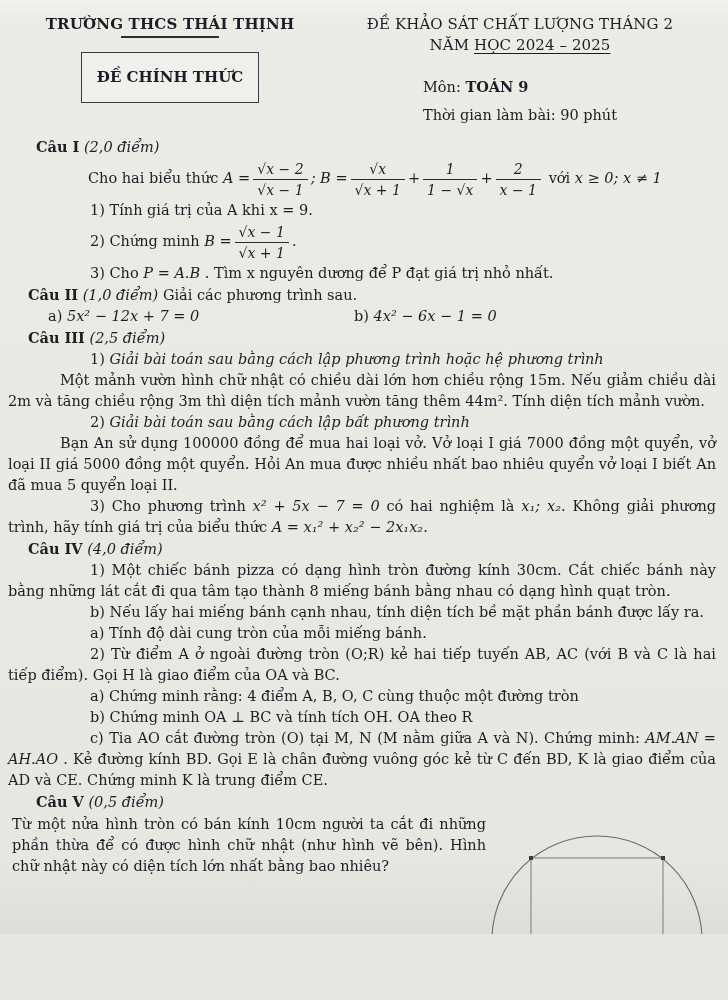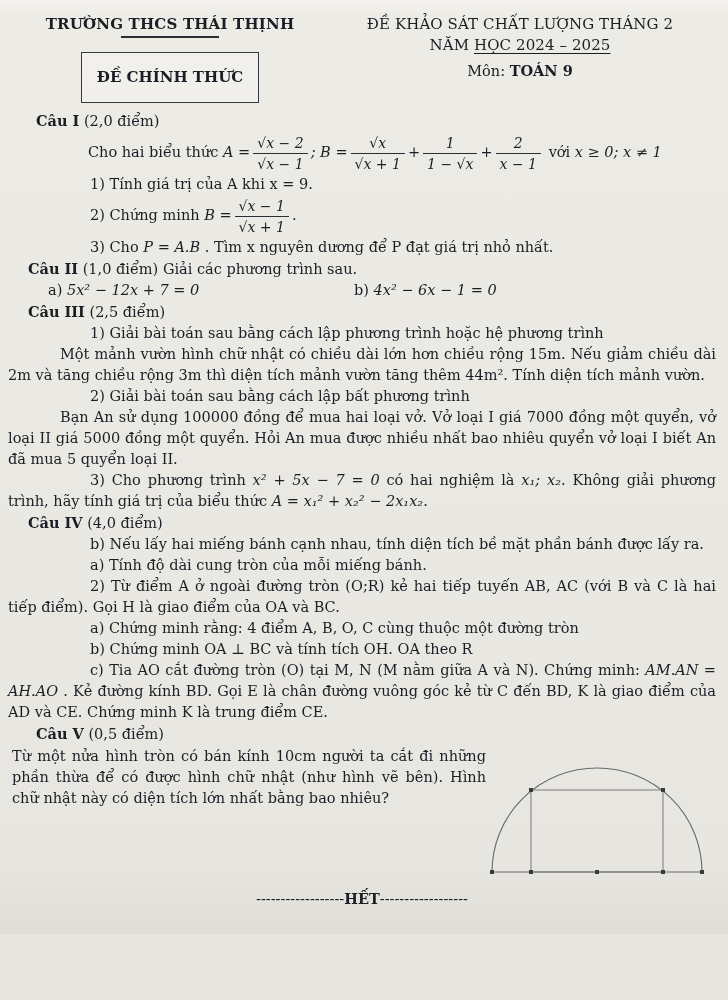--- a/index.html
+++ b/index.html
@@ -8,32 +8,32 @@
     background:#e7e5df;
     font-family:"DejaVu Serif","Liberation Serif",serif;
     color:#1d1d26;
     font-size:14.5px;line-height:21px;
   }
   .page{
     position:relative;width:728px;height:934px;overflow:hidden;
     background:linear-gradient(180deg,#f3f2ee 0%,#ecebe5 2%,#eae8e2 55%,#e8e6e0 92%,#dfddd7 100%);
   }
   .b{font-weight:bold;}
-  .i{}
+  .i{font-style:italic;}
   .math{font-style:italic;}
   .u{text-decoration:underline;text-underline-offset:3px;}
   
   .header{display:flex;padding:14px 6px 4px 22px;}
   .header-left{width:296px;text-align:center;flex:none;}
   .school{font-weight:bold;font-size:15px;line-height:20px;letter-spacing:.2px;}
   .school-underline{width:98px;border-bottom:2px solid #2c2c35;margin:2px auto 14px auto;}
   .exam-box{display:inline-block;border:1.6px solid #3a3a44;padding:14px 15px;font-weight:bold;font-size:15px;background:rgba(255,255,255,.25);}
   .header-right{flex:1;text-align:center;}
   .title-line{font-weight:normal;font-size:15px;line-height:21px;letter-spacing:.1px;}
-  .subject-block{display:inline-block;text-align:left;margin-top:4px;line-height:21px;}
+  .subject-block{display:inline-block;text-align:left;margin-top:17px;line-height:28px;}
   
   .content{padding:3px 12px 0 8px;}
   .p0{margin:0;line-height:21px;}
   .just{text-align:justify;}
   .ind{text-indent:82px;}
   .ind50{text-indent:52px;}
   .ml28{margin-left:28px;}
   .ml20{margin-left:20px;}
   .ml82{margin-left:82px;}
   
@@ -64,20 +64,21 @@
       <div class="title-line">ĐỀ KHẢO SÁT CHẤT LƯỢNG THÁNG 2</div>
       <div class="title-line">
         <span>NĂM</span>
         <span class="u">HỌC 2024 – 2025</span>
       </div>
       <div class="subject-block">
         <div>
           <span>Môn:</span>
           <span class="b">TOÁN 9</span>
         </div>
+        <div>Thời gian làm bài: 90 phút</div>
       </div>
     </div>
   </div>
 
   <div class="content">
 
     <p class="p0 ml28">
       <span class="b">Câu I</span>
       <span class="i">(2,0 điểm)</span>
     </p>
@@ -113,20 +114,21 @@
     <p class="p0 ml82"><span>1)</span> <span class="i">Giải bài toán sau bằng cách lập phương trình hoặc hệ phương trình</span></p>
     <p class="p0 just ind50">Một mảnh vườn hình chữ nhật có chiều dài lớn hơn chiều rộng 15m. Nếu giảm chiều dài 2m và tăng chiều rộng 3m thì diện tích mảnh vườn tăng thêm 44m². Tính diện tích mảnh vườn.</p>
     <p class="p0 ml82"><span>2)</span> <span class="i">Giải bài toán sau bằng cách lập bất phương trình</span></p>
     <p class="p0 just ind50">Bạn An sử dụng 100000 đồng để mua hai loại vở. Vở loại I giá 7000 đồng một quyển, vở loại II giá 5000 đồng một quyển. Hỏi An mua được nhiều nhất bao nhiêu quyển vở loại I biết An đã mua 5 quyển loại II.</p>
     <p class="p0 just ind"><span>3) Cho phương trình</span> <span class="math">x² + 5x − 7 = 0</span> <span>có hai nghiệm là</span> <span class="math">x₁; x₂</span><span>. Không giải phương trình, hãy tính giá trị của biểu thức</span> <span class="math">A = x₁² + x₂² − 2x₁x₂</span><span>.</span></p>
 
     <p class="p0 ml20">
       <span class="b">Câu IV</span>
       <span class="i">(4,0 điểm)</span>
     </p>
+    <p class="p0 just ind">1) Một chiếc bánh pizza có dạng hình tròn đường kính 30cm. Cắt chiếc bánh này bằng những lát cắt đi qua tâm tạo thành 8 miếng bánh bằng nhau có dạng hình quạt tròn.</p>
     <p class="p0 ml82">b) Nếu lấy hai miếng bánh cạnh nhau, tính diện tích bề mặt phần bánh được lấy ra.</p>
     <p class="p0 ml82">a) Tính độ dài cung tròn của mỗi miếng bánh.</p>
     <p class="p0 just ind">2) Từ điểm A ở ngoài đường tròn (O;R) kẻ hai tiếp tuyến AB, AC (với B và C là hai tiếp điểm). Gọi H là giao điểm của OA và BC.</p>
     <p class="p0 ml82">a) Chứng minh rằng: 4 điểm A, B, O, C cùng thuộc một đường tròn</p>
     <p class="p0 ml82">b) Chứng minh OA ⊥ BC và tính tích OH. OA theo R</p>
     <p class="p0 just ind"><span>c) Tia AO cắt đường tròn (O) tại M, N (M nằm giữa A và N). Chứng minh:</span> <span class="math">AM.AN = AH.AO</span><span> . Kẻ đường kính BD. Gọi E là chân đường vuông góc kẻ từ C đến BD, K là giao điểm của AD và CE. Chứng minh K là trung điểm CE.</span></p>
 
     <p class="p0 ml28">
       <span class="b">Câu V</span>
       <span class="i">(0,5 điểm)</span>

